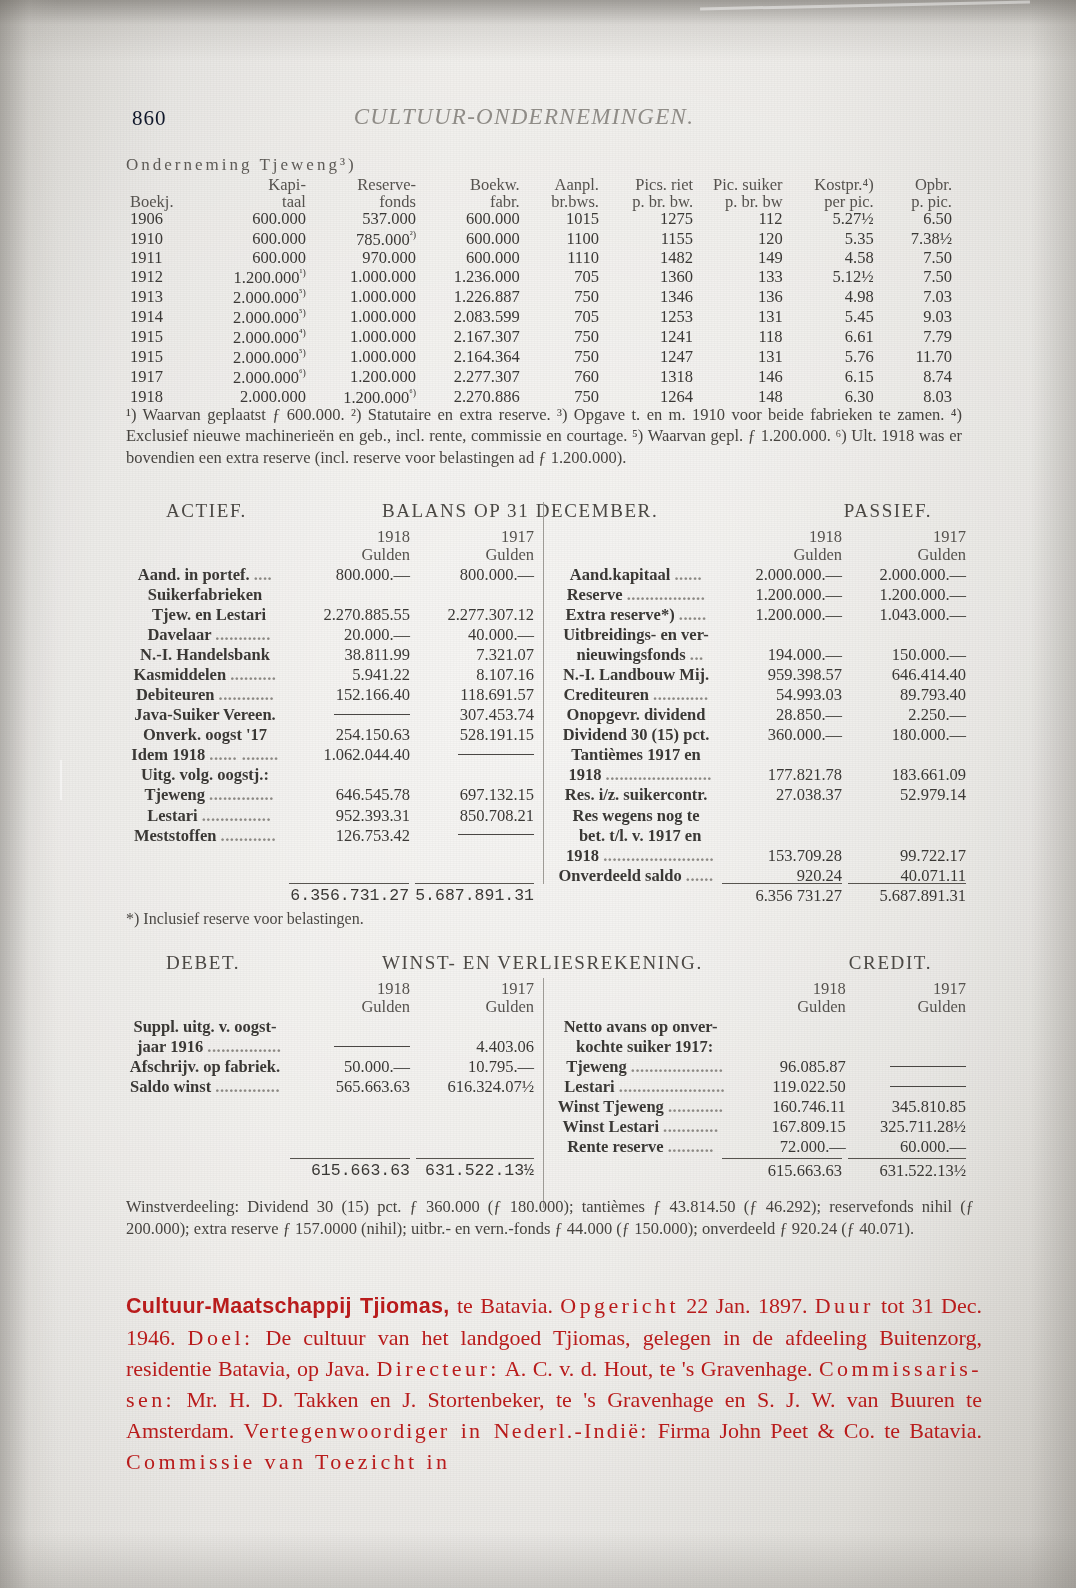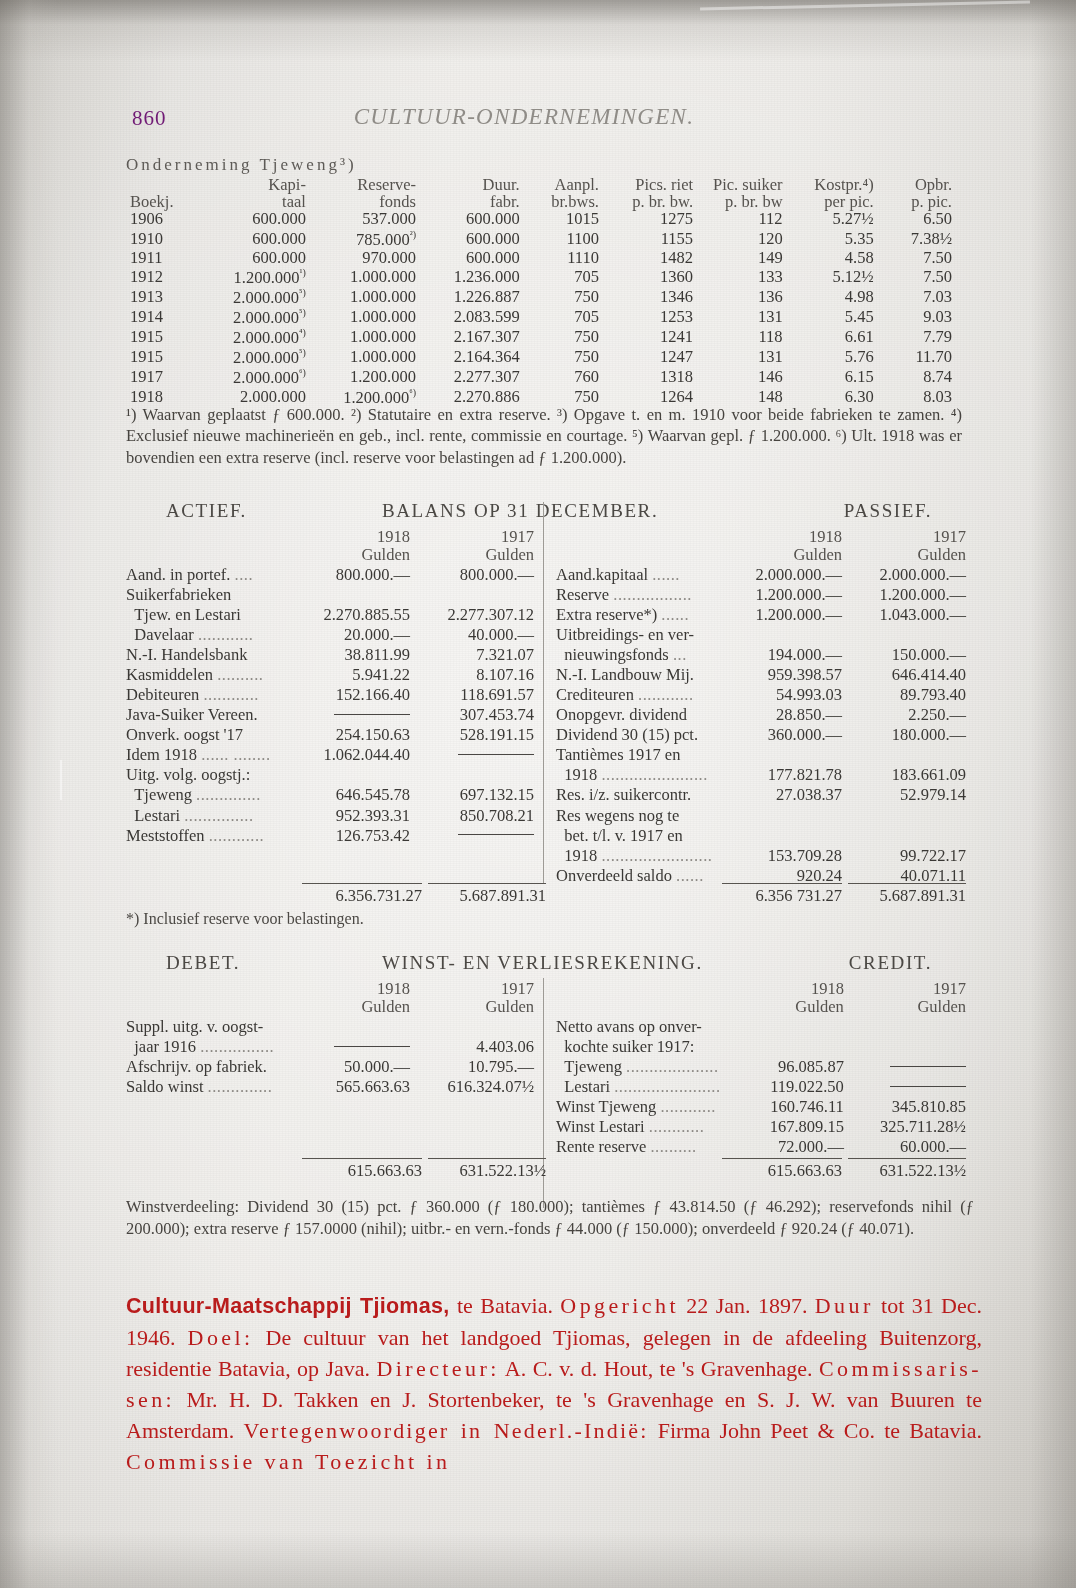--- a/index.html
+++ b/index.html
@@ -49,21 +49,21 @@
     position:absolute; background:rgba(255,255,255,.45);
     pointer-events:none;
   }
 
   .content { position:absolute; left:0; top:0; width:1076px; height:1588px; }
 
   
   .runhead { position:absolute; top:104px; left:0; width:1076px; height:30px; }
   .folio {
     position:absolute; left:132px; top:2px;
-    font-size:21px; color:#701a75; letter-spacing:1px;
+    font-size:21px; color:#0f172a; letter-spacing:1px;
   }
   .runtitle {
     position:absolute; left:12px; right:0; top:0;
     text-align:center;
     font-style:italic; font-size:23px; letter-spacing:1.3px;
     color:#8f8c87;
     padding-right:40px;
   }
 
   
@@ -104,33 +104,33 @@
   .cols { position:relative; margin-top:4px; }
   .vrule {
     position:absolute; left:417px; top:-26px; width:1px; height:382px;
     background:#9d9a95;
   }
   .colL { position:absolute; left:0; top:0; width:408px; }
   .colR { position:absolute; left:430px; top:0; width:410px; }
 
   table.acct { border-collapse:collapse; width:100%; font-size:16.5px; }
   table.acct td { padding:0 0; line-height:1.215; color:#3a3835; white-space:nowrap; }
-  table.acct td.lbl { text-align:left; }
+  table.acct td.lbl { text-align:center;font-weight:bold; }
   table.acct td.v { text-align:right; width:120px; padding-left:6px; }
   table.acct td.v2 { text-align:right; width:118px; padding-left:6px; }
   table.acct th { font-weight:normal; color:#55524e; font-size:16.5px; padding:0; line-height:1.12; }
   .dots { color:#8c8984; letter-spacing:.5px; }
   .dash-line {
     display:inline-block; width:76px; height:0;
     border-top:1.5px solid #4a4744; vertical-align:middle;
     margin-bottom:4px;
   }
 
   .totrow { position:relative; margin-top:8px; height:26px; }
-  .totrow .lbox { position:absolute; left:12px; width:408px; }
+  .totrow .lbox { position:absolute; left:0; width:408px;font-family:Liberation Mono, monospace; }
   .totrow .rbox { position:absolute; left:430px; width:410px; }
   table.tot { border-collapse:collapse; width:100%; font-size:16.5px; }
   table.tot td { padding:0; text-align:right; color:#3a3835; white-space:nowrap; }
   table.tot td.sp { width:auto; }
   table.tot td.v { width:120px; padding-left:6px; }
   table.tot td.v2 { width:118px; padding-left:6px; }
   .ruler { height:5px; }
   .ruler span { display:block; border-top:1.4px solid #57544f; }
 
   .fn2 { position:absolute; left:126px; top:910px; font-size:16px; color:#4b4844; }
@@ -174,21 +174,21 @@
   </div>
 
   <div class="t1">
     <div class="grouphead">Onderneming Tjeweng³)</div>
     <table class="tbl1">
       <thead>
         <tr>
           <th class="c-boekj"></th>
           <th class="c-num w-kap">Kapi-</th>
           <th class="c-num w-res">Reserve-</th>
-          <th class="c-num w-boek">Duur.</th>
+          <th class="c-num w-boek">Boekw.</th>
           <th class="c-num w-aan">Aanpl.</th>
           <th class="c-num w-pr">Pics. riet</th>
           <th class="c-num w-ps">Pic. suiker</th>
           <th class="c-num w-kos">Kostpr.⁴)</th>
           <th class="c-num w-opb">Opbr.</th>
         </tr>
         <tr>
           <th class="c-boekj">Boekj.</th>
           <th class="c-num w-kap">taal</th>
           <th class="c-num w-res">fonds</th>

